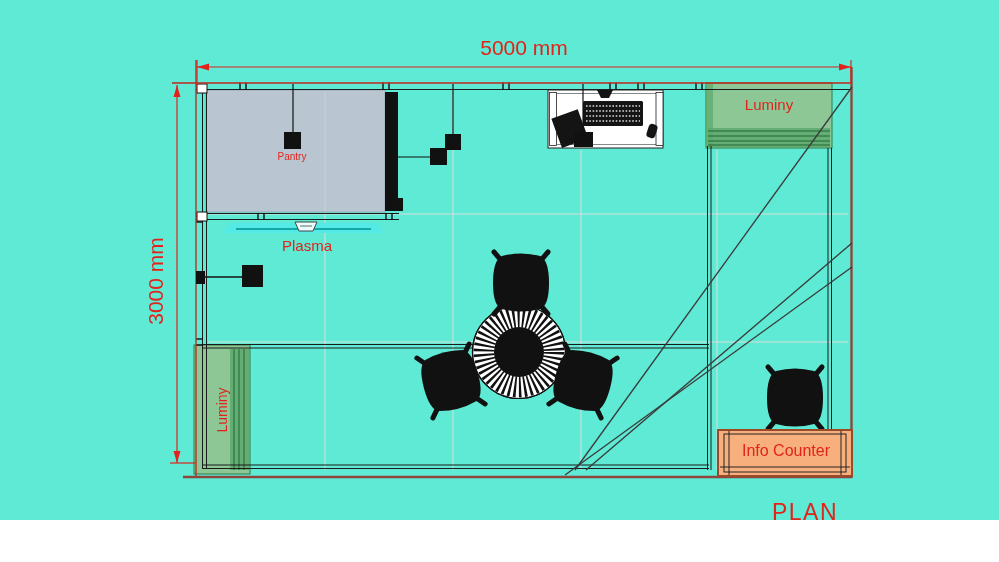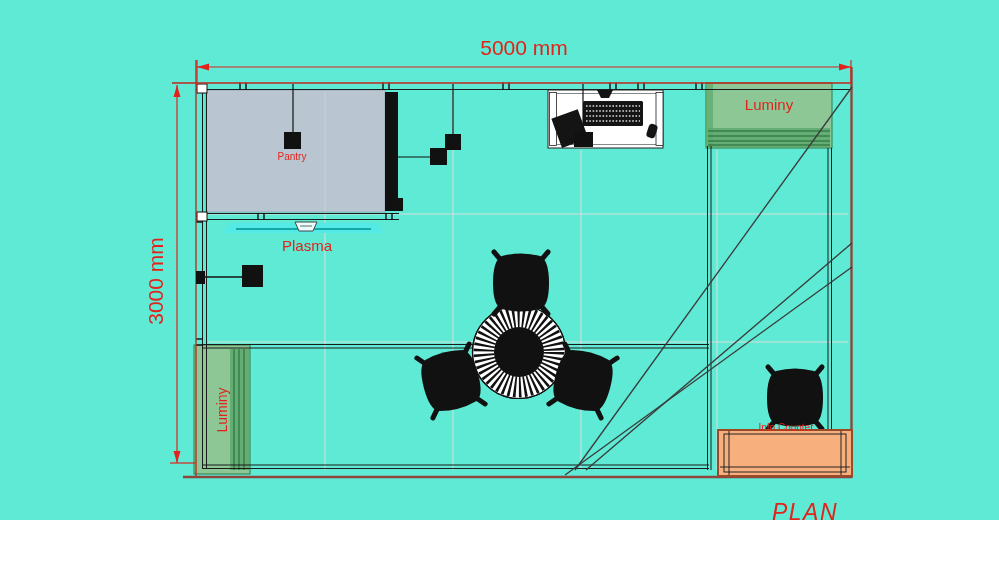--- a/index.html
+++ b/index.html
@@ -8,22 +8,22 @@
   #plan-svg{position:absolute;left:0;top:0;}
   .lbl{position:absolute;color:#e2231c;white-space:nowrap;transform:translate(-50%,-50%);
        font-family:"Liberation Sans",sans-serif;line-height:1;}
   .lbl.rot{transform:translate(-50%,-50%) rotate(-90deg);}
   #dim-width-label{left:524px;top:47px;font-size:21px;}
   #dim-height-label{left:155px;top:281px;font-size:21px;}
   #pantry-label{left:292px;top:157px;font-size:10px;}
   #plasma-label{left:307px;top:245px;font-size:15px;}
   #luminy-top-label{left:769px;top:104px;font-size:15px;}
   #luminy-left-label{left:222px;top:410px;font-size:14px;}
-  #info-counter-label{left:786px;top:428px;font-size:10px;}
-  #plan-title{left:805px;top:512px;font-size:23px;letter-spacing:1.5px;font-style:italic;}
+  #info-counter-label{left:786px;top:451px;font-size:16px;}
+  #plan-title{left:805px;top:512px;font-size:23px;letter-spacing:1.5px;}
 </style>
 </head>
 <body>
 
 <div id="stage">
 
 <svg id="plan-svg" width="999" height="562" viewBox="0 0 999 562" xmlns="http://www.w3.org/2000/svg">
 
   <defs>
     <g id="chair">

